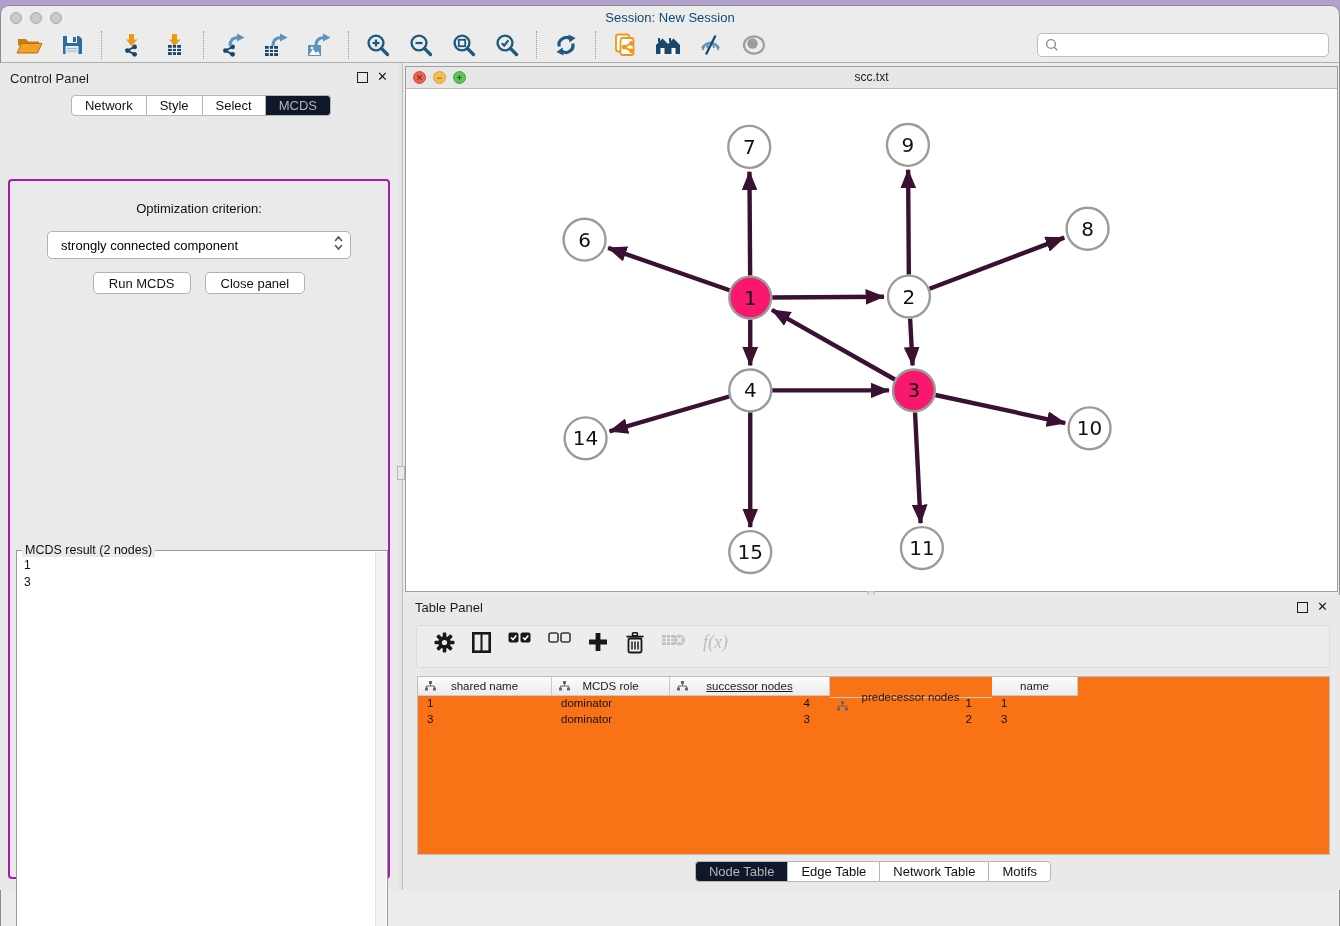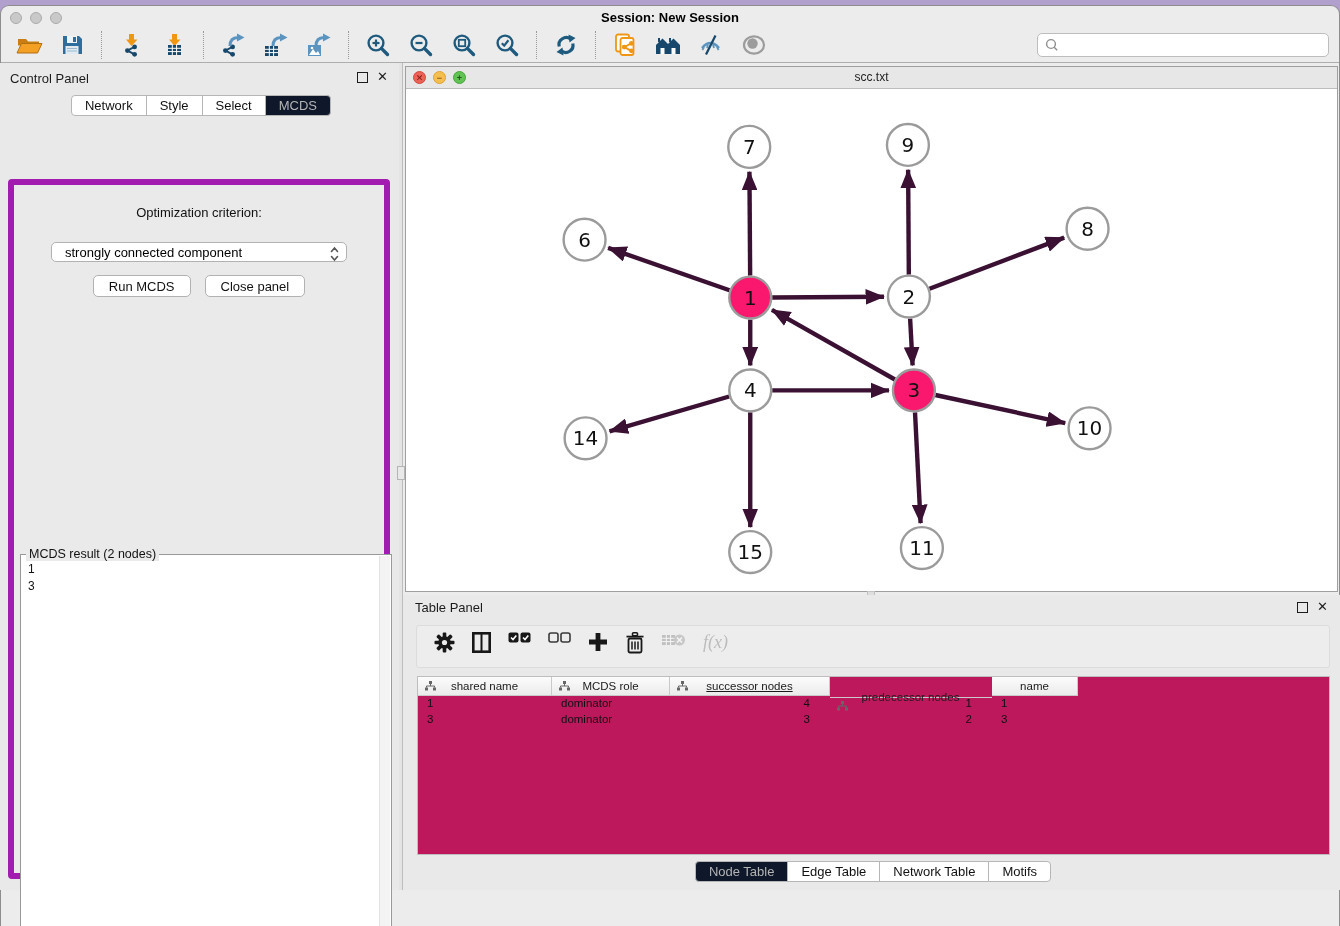--- a/index.html
+++ b/index.html
@@ -5,21 +5,21 @@
   * { margin:0; padding:0; box-sizing:border-box; }
   html,body { width:1340px; height:926px; overflow:hidden; }
   body { font-family:"Liberation Sans","DejaVu Sans",sans-serif; background:#b1a0ce; }
   .app { position:relative; width:1340px; height:926px; }
   .window { position:absolute; left:0; top:5px; right:0; bottom:0; background:#ececec;
             border:1px solid #8d8d8d; border-bottom:none; border-radius:9px 9px 0 0; }
   
   .titlebar { position:absolute; left:0; top:5px; width:100%; height:23px; }
   .traffic { position:absolute; left:10px; top:7px; display:flex; gap:8px; }
   .tl { width:12px; height:12px; border-radius:50%; background:#c9c9c9; border:1px solid #ababab; }
-  .win-title { position:absolute; left:0; right:0; top:5px; text-align:center; font-size:13px; color:#000000;font-weight:bold; }
+  .win-title { position:absolute; left:0; right:0; top:5px; text-align:center; font-size:13px; color:#0c4a6e; }
   
   .toolbar { position:absolute; left:1px; top:28px; right:1px; height:35px; display:flex; align-items:center;
              padding-left:10px; gap:7px; border-bottom:1px solid #aeaeae; background:#ececec; }
   .tb-btn { width:36px; height:30px; display:flex; align-items:center; justify-content:center; background:none; border:none; }
   .tb-sep { width:1px; height:28px; border-left:1px dotted #9a9a9a; margin:0 4px; }
   .searchbox { position:absolute; right:10px; top:5px; width:292px; height:24px; background:#fff;
                border:1px solid #bdbdbd; border-radius:5px; display:flex; align-items:center; padding-left:6px; }
   .searchbox input { border:none; outline:none; flex:1; height:18px; font-size:12px; background:transparent; }
   
   .control-panel { position:absolute; left:0; top:63px; width:399px; bottom:36px; background:#e9e9e9; }
@@ -28,23 +28,23 @@
   .float-ic { position:absolute; top:9px; width:11px; height:11px; border:1.6px solid #1c1c1c; background:transparent; }
   .close-ic { position:absolute; top:6px; font-size:13px; font-weight:bold; color:#1c1c1c; line-height:16px; }
   .tabbar { position:absolute; left:0; right:0; display:flex; justify-content:center; }
   .cp-tabs { top:95px; }
   .tab { height:21px; line-height:19px; padding:0 13px; background:#fff; border:1px solid #b6b6b6;
          font-size:13px; color:#111; margin-left:-1px; }
   .tab:first-child { border-radius:4px 0 0 4px; margin-left:3px; }
   .tab:last-child { border-radius:0 4px 4px 0; }
   .tab.sel { background:#0f172a; color:#b4b4b4; }
   .cp-body { position:absolute; left:8px; right:9px; top:116px; bottom:11px; background:#eaeaea;
-             border:6px solid #a21caf; border-radius:4px; }
+             border:2px solid #a21caf; border-radius:4px; }
   .opt-label { margin-top:20px; text-align:center; font-size:13px; color:#111; }
-  .dropdown { position:relative; margin:22px 37px 0 37px; height:20px; background:#fff; border:1px solid #b2b2b2;
+  .dropdown { position:relative; margin:15px 37px 0 37px; height:28px; background:#fff; border:1px solid #b2b2b2;
               border-radius:5px; display:flex; align-items:center; padding-left:13px; font-size:13px; }
   .stepper { position:absolute; right:7px; top:3px; }
   .btn-row { display:flex; justify-content:center; gap:14px; margin-top:13px; }
   .mac-btn { height:22px; padding:0 15px; background:#fff; border:1px solid #b2b2b2; border-radius:5px;
              font-size:13px; color:#111; font-family:inherit; }
   .result-box { position:absolute; left:6px; top:369px; width:372px; height:380px; background:#fff; border:1px solid #999; }
   .result-legend { position:absolute; top:-8px; left:5px; background:#eaeaea; padding:0 3px; font-size:12.5px; color:#111; }
   .result-lines { padding:6px 0 0 7px; font-size:12px; line-height:17px; color:#111; }
   .result-scroll { position:absolute; right:1px; top:1px; bottom:1px; width:11px; background:#f3f3f3; border-left:1px solid #e2e2e2; }
   
@@ -61,21 +61,21 @@
   .nl.r { background:#ec6256; border:1px solid #d1473c; color:#7e1a12; }
   .nl.y { background:#f5bf4f; border:1px solid #dfa133; color:#90591a; }
   .nl.g { background:#62c355; border:1px solid #47a53b; color:#1d5c17; }
   .canvas { position:absolute; left:0; top:22px; right:0; bottom:0; background:#fff; }
   
   .table-panel { position:absolute; left:403px; top:595px; right:0; bottom:36px; background:#e9e9e9; }
   .tp-toolbar { position:absolute; left:13px; right:10px; top:30px; height:43px; background:#ededed;
                 border:1px solid #dcdcdc; border-radius:3px; display:flex; align-items:center; gap:17px; padding-left:17px; }
   .tp-btn { display:flex; align-items:flex-start; justify-content:center; border:none; background:none; height:30px; }
   .fx { font-family:"Liberation Serif","DejaVu Serif",serif; font-style:italic; font-size:18px; color:#bcbcbc; }
-  .table-wrap { position:absolute; left:14px; right:10px; top:81px; bottom:35px; background:#be185d; border:1px solid #bdbdbd; overflow:hidden; }
+  .table-wrap { position:absolute; left:14px; right:10px; top:81px; bottom:35px; background:#f97316; border:1px solid #bdbdbd; overflow:hidden; }
   .thead-row { display:flex; height:19px; }
   .th { background:linear-gradient(#fcfcfc,#ebebeb); border-right:1px solid #c9c9c9; border-bottom:1px solid #c9c9c9;
         display:flex; align-items:center; justify-content:center; gap:6px; font-size:11.5px; color:#1a1a1a; position:relative; }
   .th .sort-ic { position:absolute; left:7px; top:4px; }
   .trow { display:flex; height:16px; font-size:11.5px; color:#111; }
   .td { padding:1px 0 0 0; }
   .tabbar.bottom { bottom:8px; }
   
   .statusbar { position:absolute; left:1px; right:1px; bottom:0; height:36px; background:#ececec; border-top:1px solid #c2c2c2; }
   .list-btn { position:absolute; left:10px; top:6px; width:29px; height:24px; background:#fdfdfd; border:1px solid #ababab; border-radius:2px;

